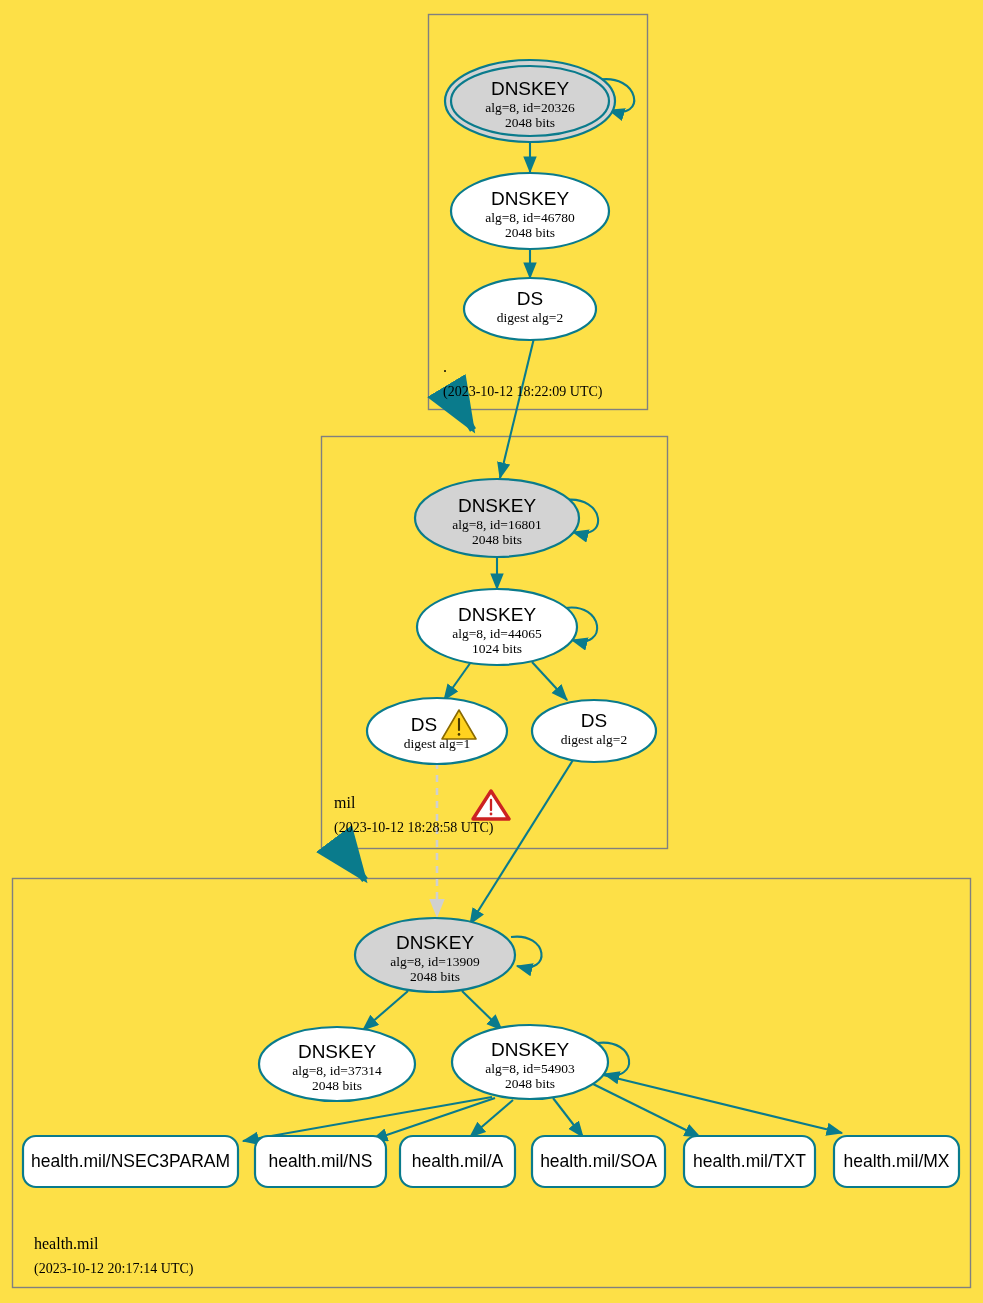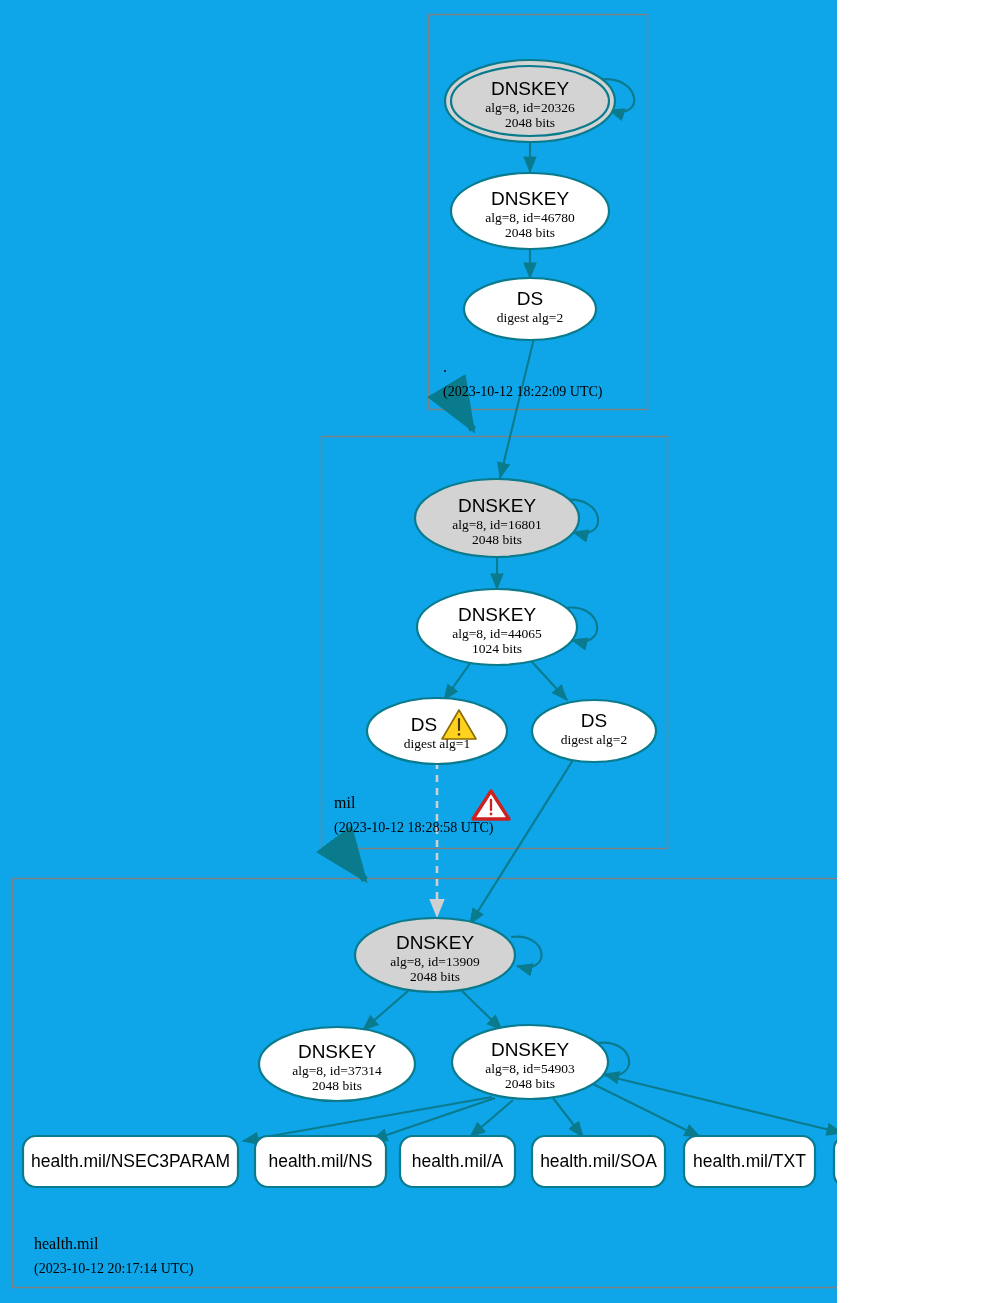--- a/index.html
+++ b/index.html
@@ -2,23 +2,23 @@
 <html><head>
 <meta charset="utf-8">
 <style>
   html, body {
     margin: 0;
     padding: 0;
     background: #ffffff;
   }
   #canvas {
     position: relative;
-    width: 837px;
+    width: 983px;
     height: 1303px;
-    background: #0ea5e9;
+    background: #fde047;
     font-family: "Liberation Sans", sans-serif;
     overflow: hidden;
     text-decoration: underline;
   }
   svg.layer {
     position: absolute;
     left: 0;
     top: 0;
     width: 983px;
     height: 1303px;

